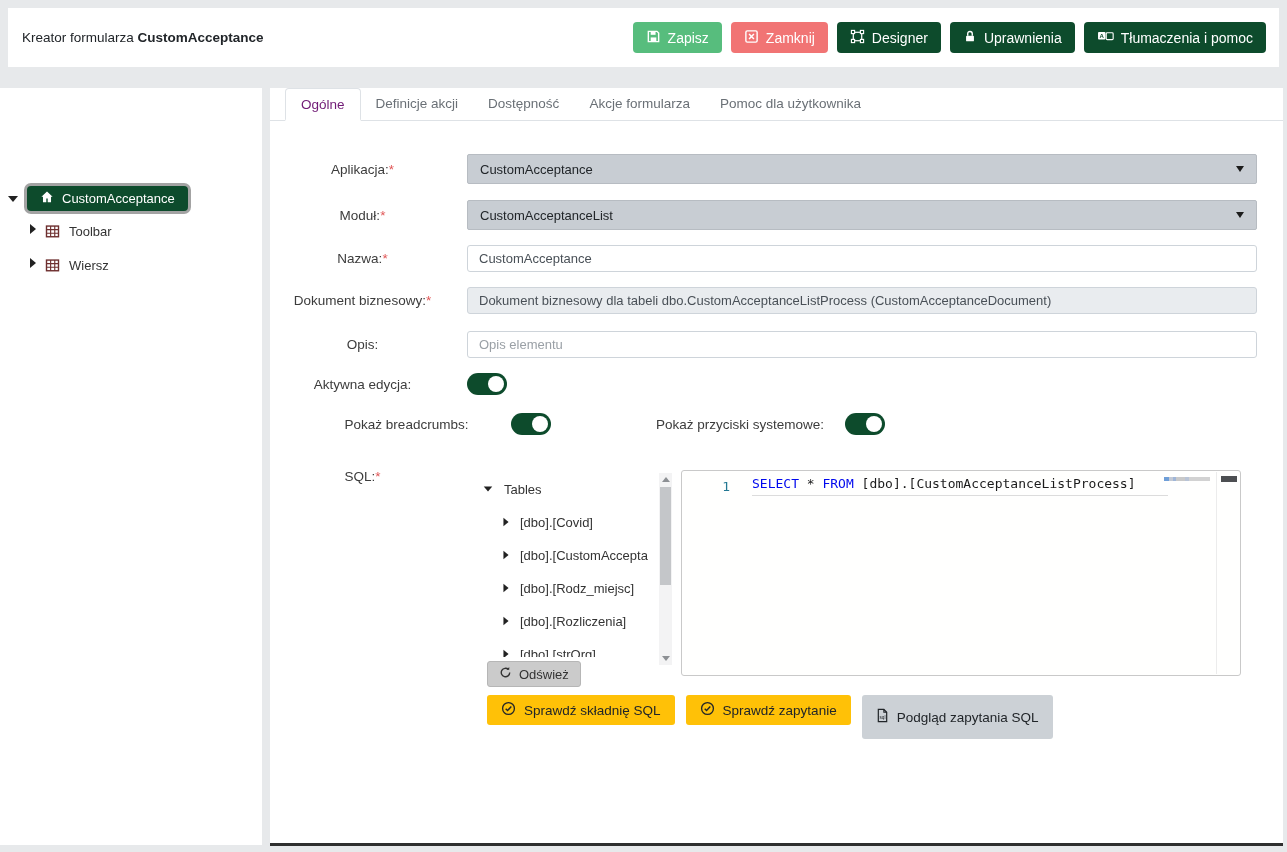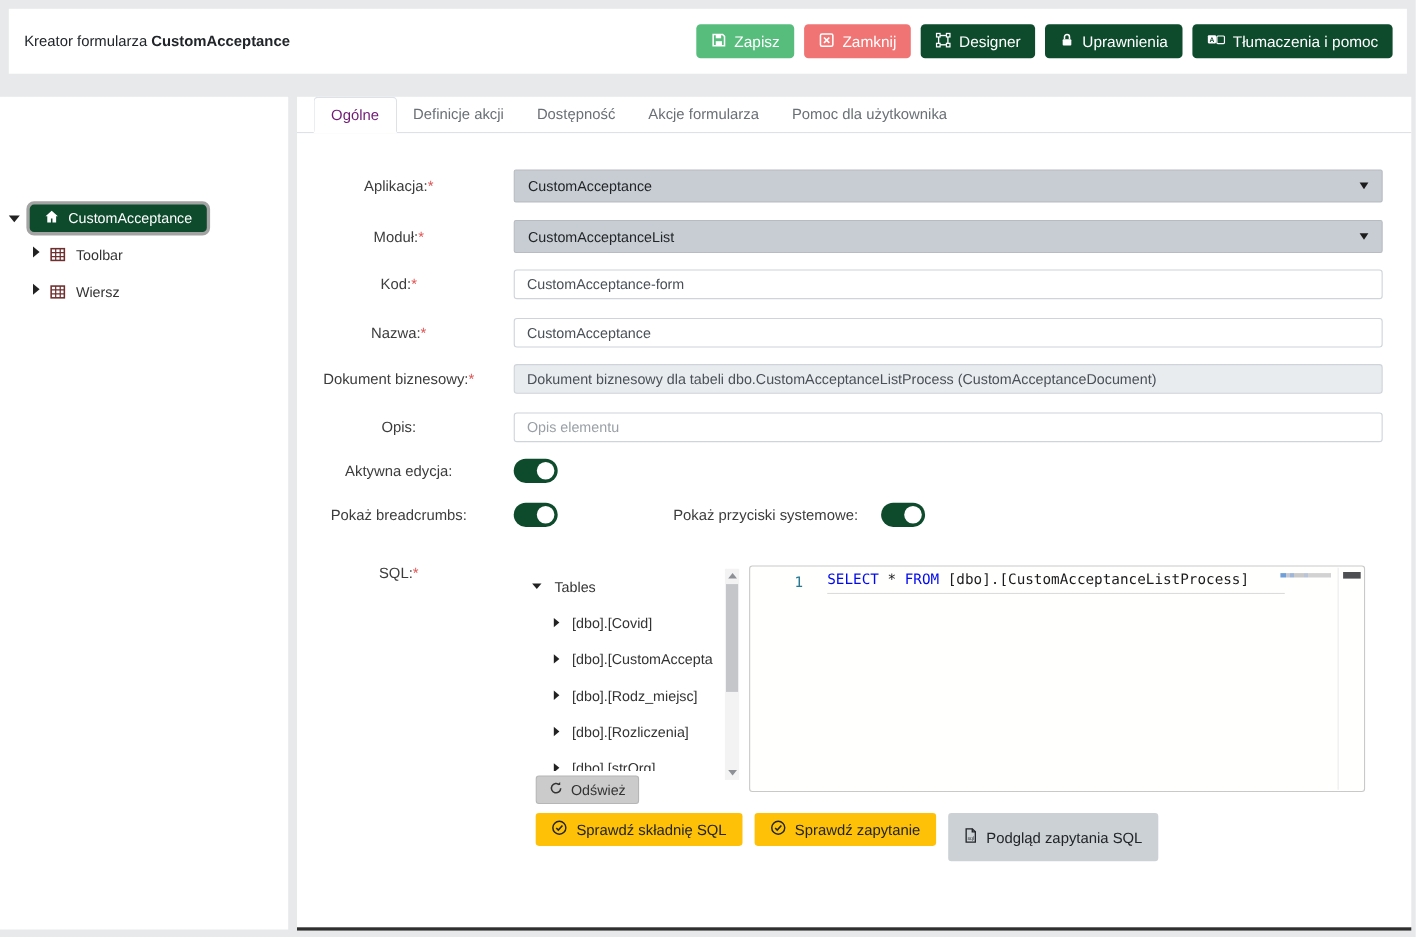--- a/index.html
+++ b/index.html
@@ -180,26 +180,20 @@
     <div class="frow" style="margin-bottom:15px;">
       <div class="flabel"><span>Moduł:</span><span class="req">*</span></div>
       <div class="fctrl">
         <div class="selectbox">
           <span>CustomAcceptanceList</span>
           <span class="sel-caret"></span>
         </div>
       </div>
     </div>
 
-    <div class="frow" style="margin-bottom:17px;">
-      <div class="flabel"><span>Kod:</span><span class="req">*</span></div>
-      <div class="fctrl">
-        <input class="tinput" value="CustomAcceptance-form" style="">
-      </div>
-    </div>
 
     <div class="frow" style="margin-bottom:15px;">
       <div class="flabel"><span>Nazwa:</span><span class="req">*</span></div>
       <div class="fctrl">
         <input class="tinput" value="CustomAcceptance" style="">
       </div>
     </div>
 
     <div class="frow" style="margin-bottom:17px;">
       <div class="flabel"><span>Dokument biznesowy:</span><span class="req">*</span></div>
@@ -217,21 +211,21 @@
 
     <div class="frow" style="margin-bottom:18px;">
       <div class="flabel"><span>Aktywna edycja:</span></div>
       <div class="fctrl" style="display:flex;align-items:center;">
         <div class="toggle">
             <div class="knob"></div>
           </div>
       </div>
     </div>
 
-    <div class="frow" style="margin-bottom:30px;">
+    <div class="frow" style="margin-bottom:30px;padding-left:44px;">
       <div class="flabel"><span>Pokaż breadcrumbs:</span></div>
       <div class="fctrl" style="display:flex;align-items:center;">
         <div class="toggle">
             <div class="knob"></div>
           </div>
         <span style="margin-left:105px;font-size:13.5px;color:#3c3c3c;">Pokaż przyciski systemowe:</span>
         <div class="toggle" style="margin-left:21px;">
             <div class="knob"></div>
           </div>
       </div>

